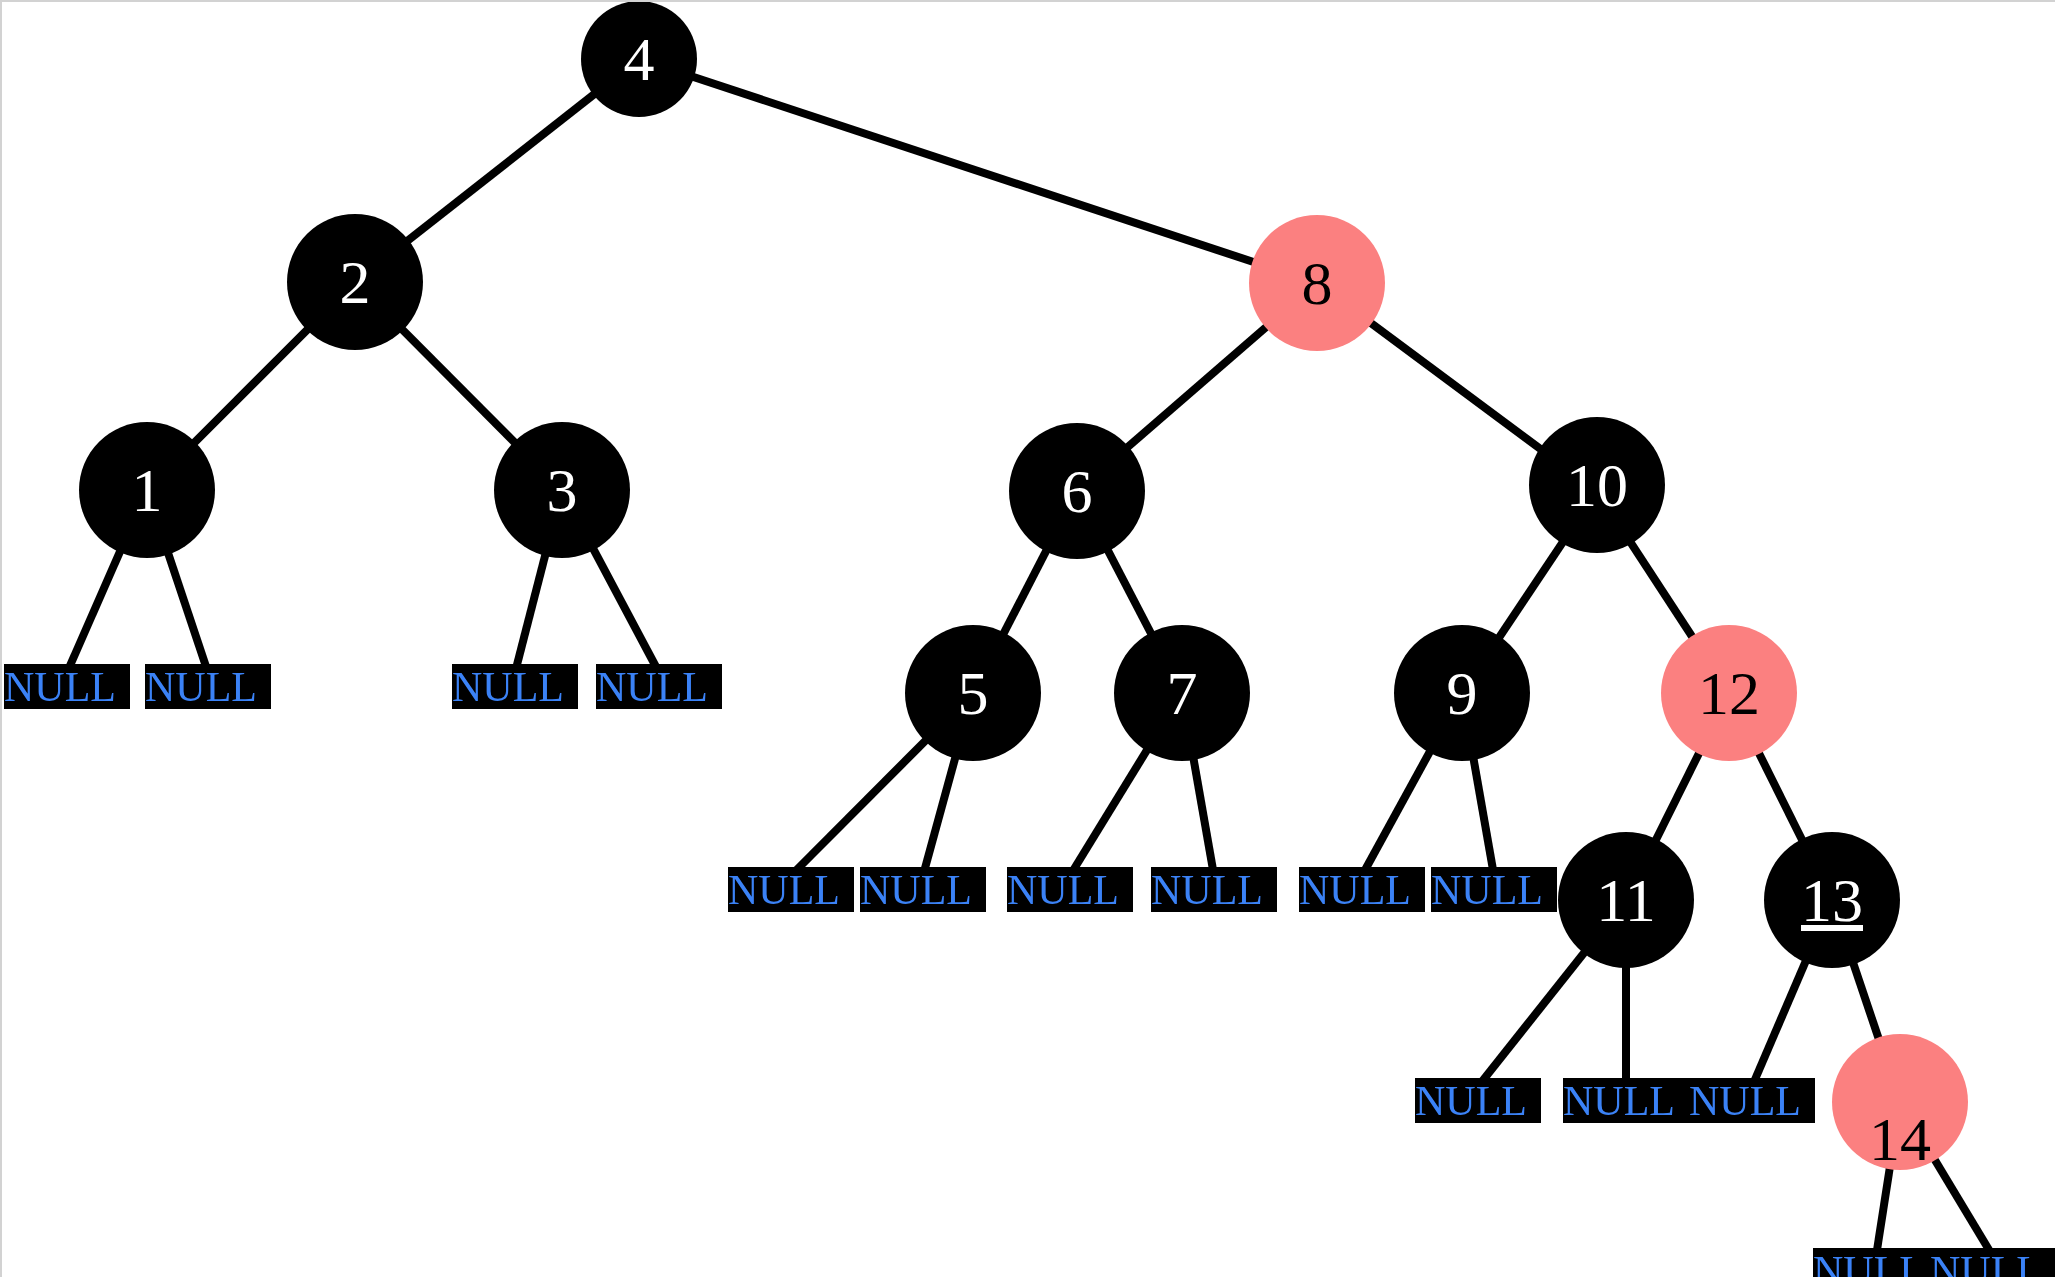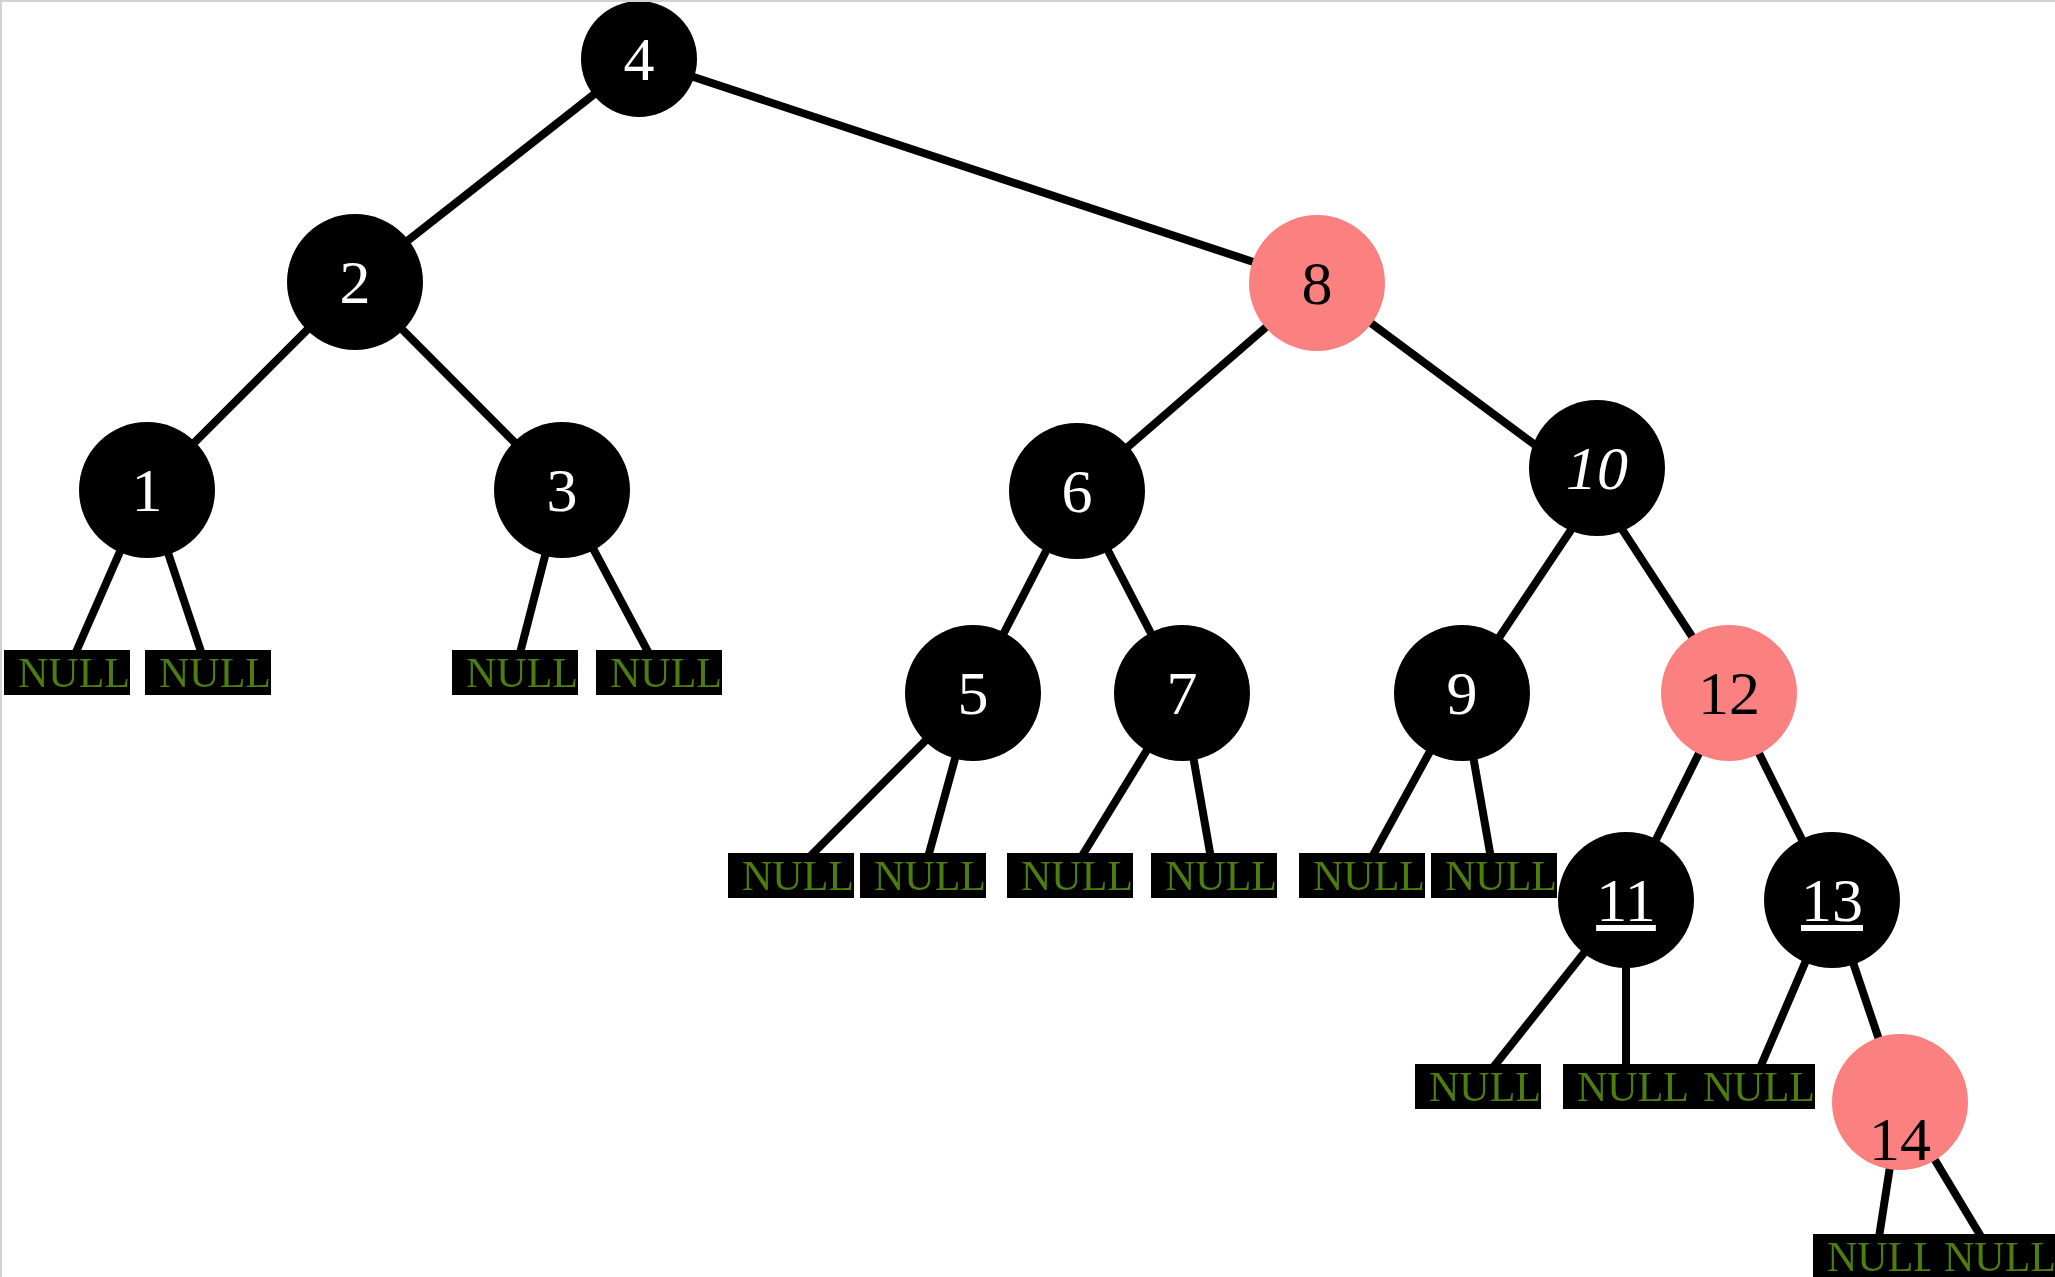--- a/index.html
+++ b/index.html
@@ -46,26 +46,27 @@
   .node-label {
     font-family: "Liberation Serif", "DejaVu Serif", serif;
     font-size: 62px;
     line-height: 1;
     letter-spacing: 0px;
     user-select: none;
   }
   .nullbox {
     position: absolute;
     background: #000000;
-    color: #4d7c0f;
+    color: #3b82f6;
     display: flex;
     align-items: center;
-    justify-content: flex-end;
+    justify-content: flex-start;
     box-sizing: border-box;
     overflow: hidden;
+    margin-top: 14px;
   }
   .null-label {
     font-family: "Liberation Serif", "DejaVu Serif", serif;
     font-size: 42px;
     line-height: 1;
     user-select: none;
     white-space: nowrap;
   }
 </style>
 </head>
@@ -114,36 +115,36 @@
       </div>
       <div class="node node-black" style="left: 77px; top: 420px; width: 136px; height: 136px;">
         <span class="node-label">1</span>
       </div>
       <div class="node node-black" style="left: 492px; top: 420px; width: 136px; height: 136px;">
         <span class="node-label">3</span>
       </div>
       <div class="node node-black" style="left: 1007px; top: 421px; width: 136px; height: 136px;">
         <span class="node-label">6</span>
       </div>
-      <div class="node node-black" style="left: 1527px; top: 398px; width: 136px; height: 136px; font-style: italic;">
+      <div class="node node-black" style="left: 1527px; top: 415px; width: 136px; height: 136px;">
         <span class="node-label">10</span>
       </div>
       <div class="node node-black" style="left: 903px; top: 623px; width: 136px; height: 136px;">
         <span class="node-label">5</span>
       </div>
       <div class="node node-black" style="left: 1112px; top: 623px; width: 136px; height: 136px;">
         <span class="node-label">7</span>
       </div>
       <div class="node node-black" style="left: 1392px; top: 623px; width: 136px; height: 136px;">
         <span class="node-label">9</span>
       </div>
       <div class="node node-red" style="left: 1659px; top: 623px; width: 136px; height: 136px;">
         <span class="node-label">12</span>
       </div>
-      <div class="node node-black" style="left: 1556px; top: 830px; width: 136px; height: 136px; text-decoration: underline;">
+      <div class="node node-black" style="left: 1556px; top: 830px; width: 136px; height: 136px;">
         <span class="node-label">11</span>
       </div>
       <div class="node node-black" style="left: 1762px; top: 830px; width: 136px; height: 136px; text-decoration: underline;">
         <span class="node-label">13</span>
       </div>
       <div class="node node-red" style="left: 1830px; top: 1032px; width: 136px; height: 136px; align-items: flex-end;">
         <span class="node-label">14</span>
       </div>
     </div>
   <div id="nulls-layer">

